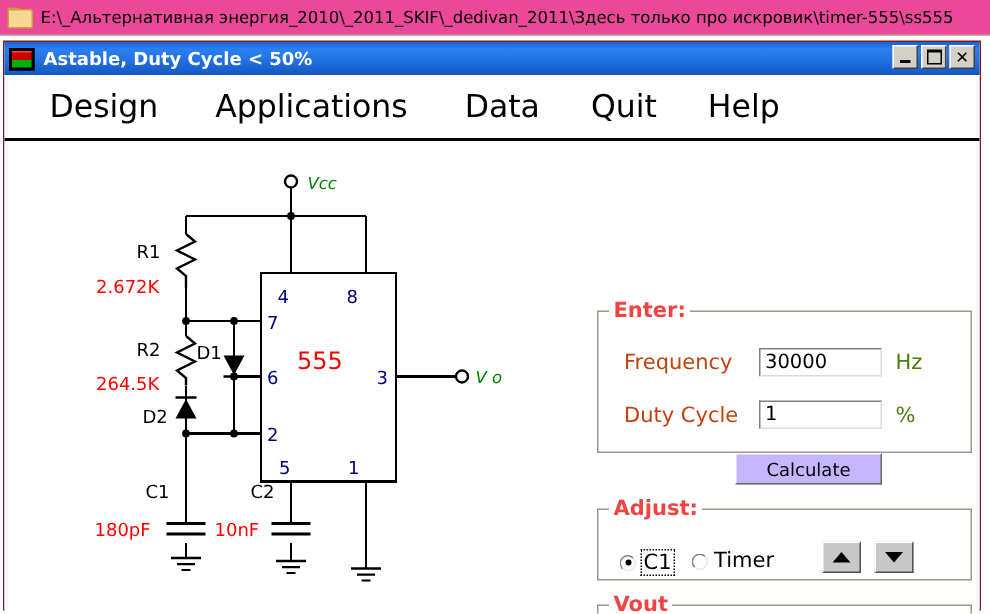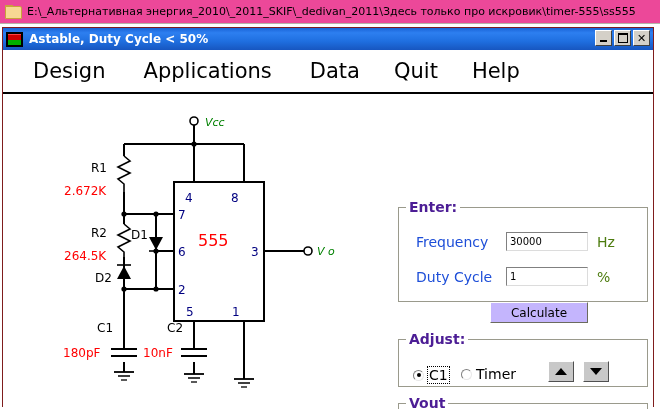--- a/index.html
+++ b/index.html
@@ -88,39 +88,39 @@
   
   .schem{position:absolute;left:16px;top:0;width:385px;height:322px;}
   .schem svg{display:block;}
 
   
   .groupbox{
     position:absolute;border:1px solid #9a9a8c;box-sizing:border-box;background:#fff;
   }
   .gb-title{
     position:absolute;top:-9px;left:7px;background:#ffffff;padding:0 3px;
-    font-family:"DejaVu Sans",sans-serif;font-weight:bold;font-size:14px;color:#4c1d95;
+    font-family:"DejaVu Sans",sans-serif;font-weight:bold;font-size:14px;color:#ef4444;
     white-space:nowrap;
     text-align:center;
   }
   #gb-enter{left:395px;top:113px;width:250px;height:95px;}
   #gb-adjust{left:395px;top:245px;width:250px;height:48px;}
   #gb-vout{left:395px;top:309px;width:250px;height:83px;}
 
   .row{position:absolute;display:flex;align-items:center;}
   .fld-label{
-    font-family:"DejaVu Sans",sans-serif;font-size:14px;color:#1d4ed8;white-space:nowrap;
+    font-family:"DejaVu Sans",sans-serif;font-size:14px;color:#c2410c;white-space:nowrap;
   }
   .textbox{
     background:#ffffff;
     border-top:1px solid #808080;border-left:1px solid #808080;
     border-right:1px solid #dcdcdc;border-bottom:1px solid #dcdcdc;
     box-sizing:border-box;height:19px;width:82px;
     display:flex;align-items:center;padding-left:3px;
-    font-family:"DejaVu Sans",sans-serif;font-size:10px;color:#000;
+    font-family:"DejaVu Sans",sans-serif;font-size:13px;color:#000;
   }
   .unit{font-family:"DejaVu Sans",sans-serif;font-size:14px;color:#4d7c0f;margin-left:9px;}
 
   .calcbtn{
     position:absolute;left:487px;top:208px;width:98px;height:21px;
     background:#c4b5fd;
     border-top:1px solid #ffffff;border-left:1px solid #ffffff;
     border-right:1px solid #6b6b5e;border-bottom:1px solid #6b6b5e;
     display:flex;align-items:center;justify-content:center;
     font-family:"DejaVu Sans",sans-serif;font-size:12px;color:#000;

